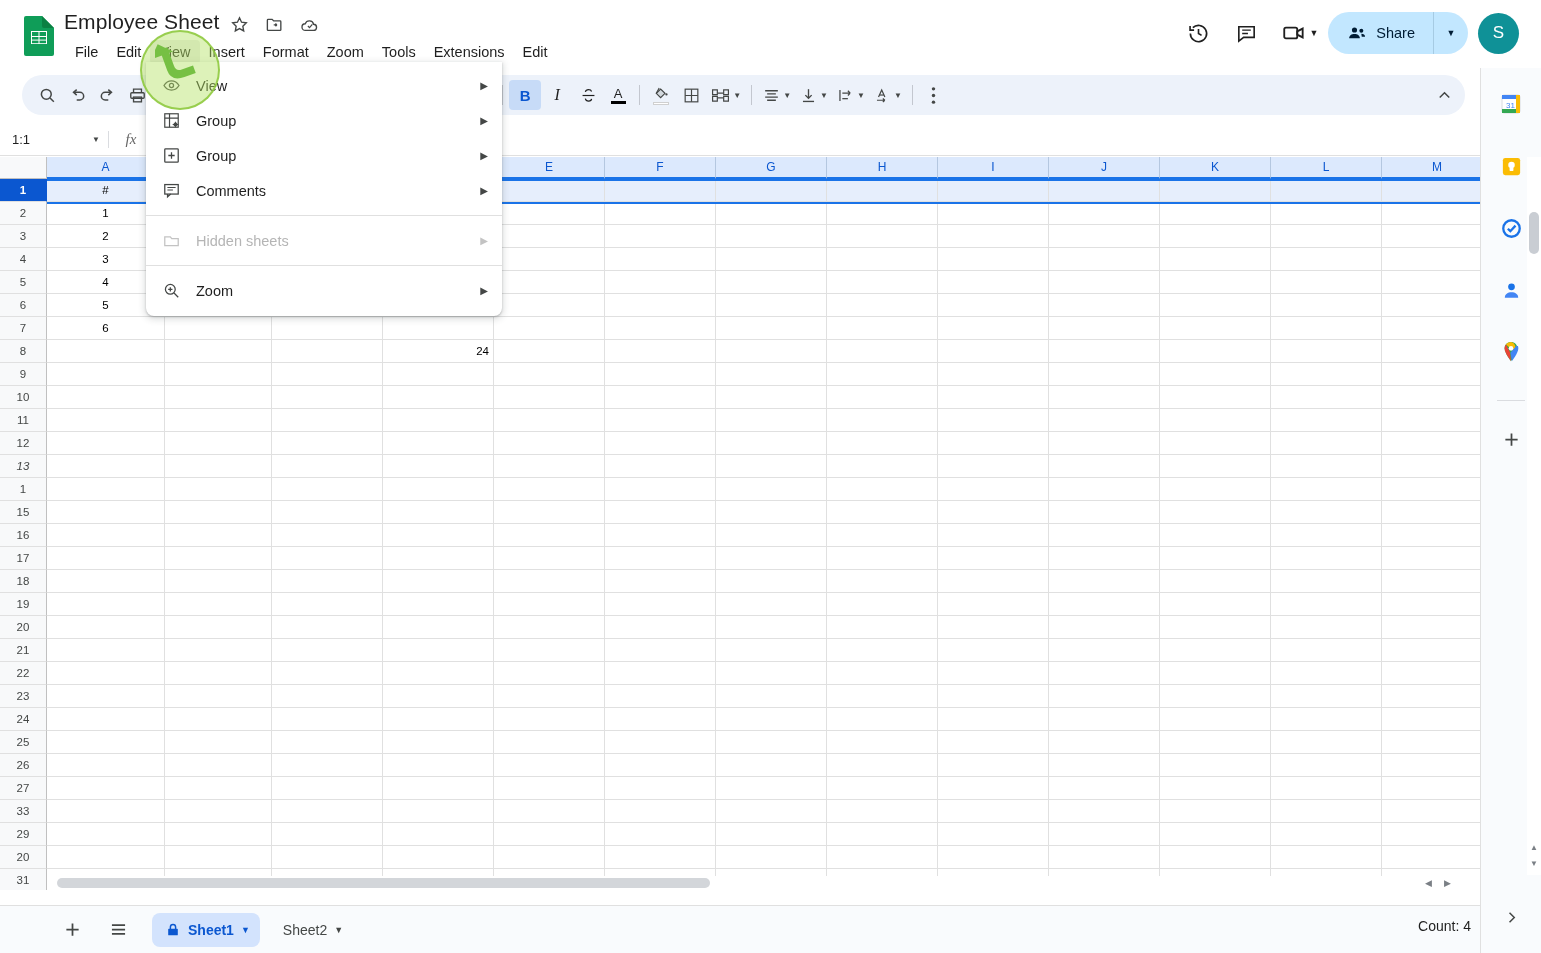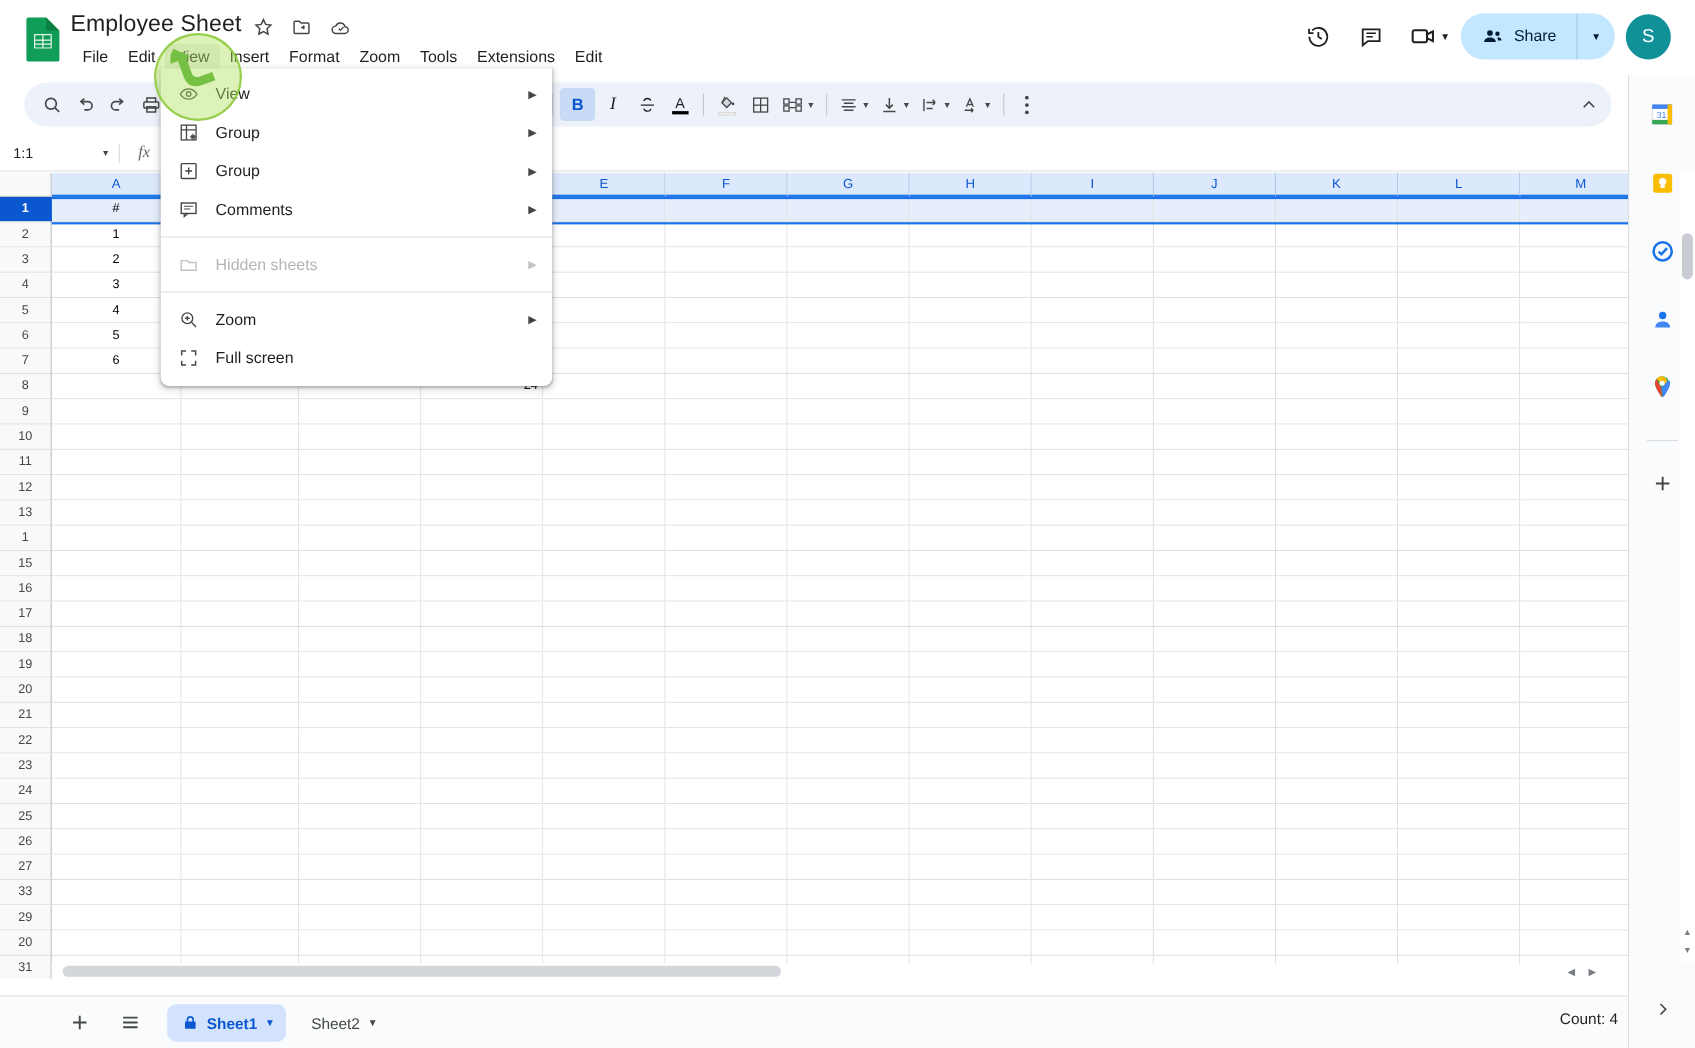--- a/index.html
+++ b/index.html
@@ -422,21 +422,21 @@
         <div class="rh" style="height: 23px;">3</div>
         <div class="rh" style="height: 23px;">4</div>
         <div class="rh" style="height: 23px;">5</div>
         <div class="rh" style="height: 23px;">6</div>
         <div class="rh" style="height: 23px;">7</div>
         <div class="rh" style="height: 23px;">8</div>
         <div class="rh" style="height: 23px;">9</div>
         <div class="rh" style="height: 23px;">10</div>
         <div class="rh" style="height: 23px;">11</div>
         <div class="rh" style="height: 23px;">12</div>
-        <div class="rh" style="height: 23px;">13</div>
+        <div class="rh" style="height: 23px; font-style: italic;">13</div>
         <div class="rh" style="height: 23px;">1</div>
         <div class="rh" style="height: 23px;">15</div>
         <div class="rh" style="height: 23px;">16</div>
         <div class="rh" style="height: 23px;">17</div>
         <div class="rh" style="height: 23px;">18</div>
         <div class="rh" style="height: 23px;">19</div>
         <div class="rh" style="height: 23px;">20</div>
         <div class="rh" style="height: 23px;">21</div>
         <div class="rh" style="height: 23px;">22</div>
         <div class="rh" style="height: 23px;">23</div>
@@ -1067,28 +1067,20 @@
       <div class="dd-item">
         <span class="dd-ico">
           <svg width="19" height="19" viewBox="0 0 24 24" fill="none" stroke="currentColor" stroke-width="1.6">
             <circle cx="10.5" cy="10.5" r="6.2"></circle>
             <path d="M15.2 15.2L20.5 20.5M7.8 10.5h5.4M10.5 7.8v5.4"></path>
           </svg>
         </span>
         <span class="dd-label">Zoom</span>
         <span class="dd-arrow">▶</span>
       </div>
-      <div class="dd-item">
-        <span class="dd-ico">
-          <svg width="19" height="19" viewBox="0 0 24 24" fill="none" stroke="currentColor" stroke-width="1.7">
-            <path d="M4 9V4h5M20 9V4h-5M4 15v5h5M20 15v5h-5"></path>
-          </svg>
-        </span>
-        <span class="dd-label">Full screen</span>
-      </div>
     </div>
 
   <div class="cursor-hl"></div>
   <svg class="cursor-arrow" width="56" height="56" viewBox="0 0 56 56">
     <path d="M10 6 L10 28 Q10 40 24 40 L36 40 L36 32 L24 32 Q18 32 18 26 L18 6 Z" fill="#76c043" transform="rotate(-20 24 24)"></path>
     <path d="M2 14 L14 2 L26 14 Z" fill="#76c043" transform="rotate(-20 24 24) translate(-4 -2)"></path>
   </svg>
 
 </div>
 

